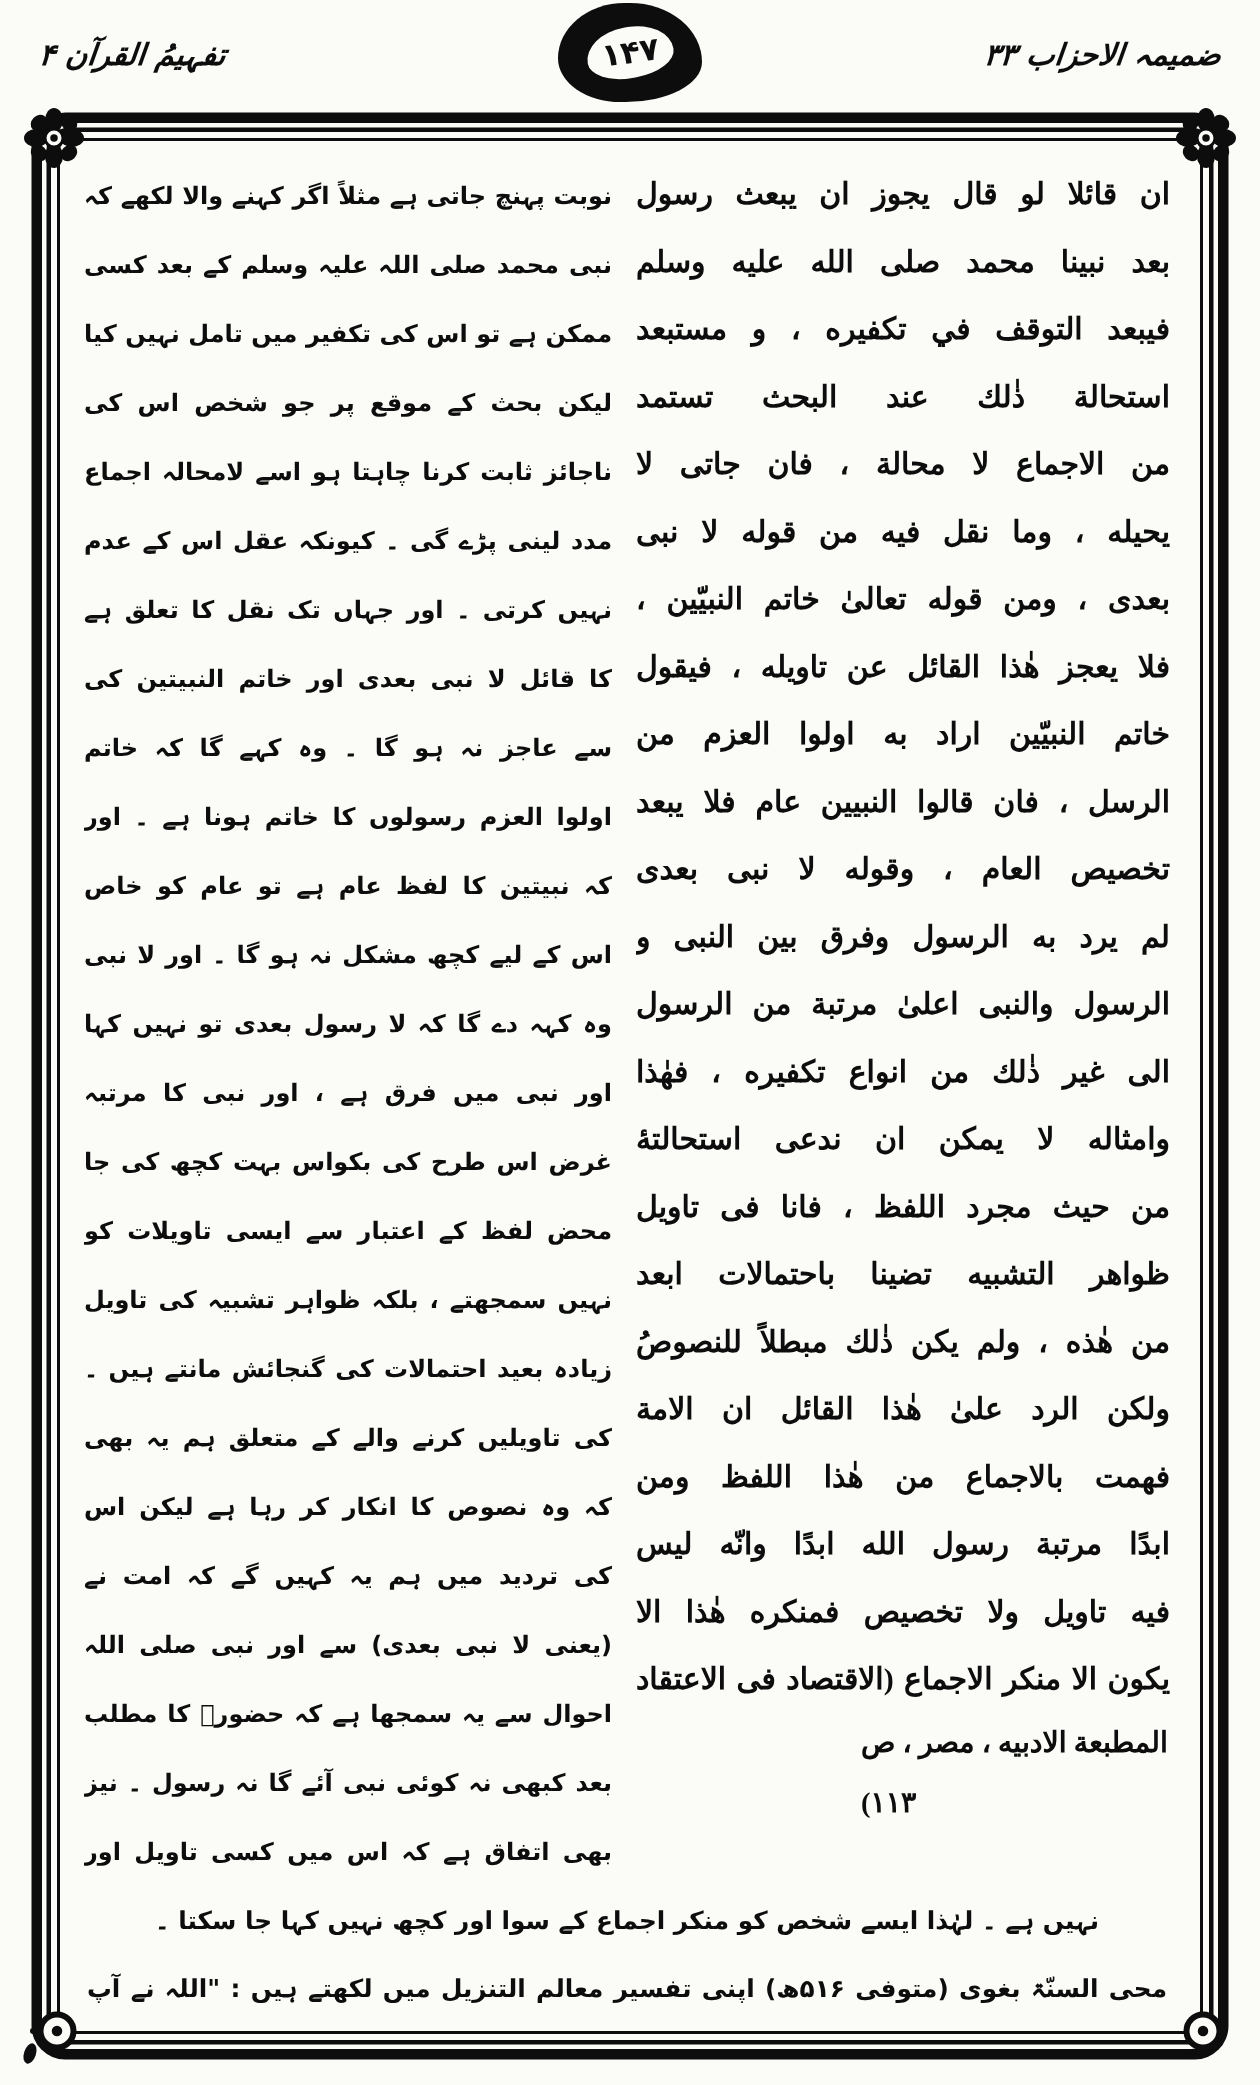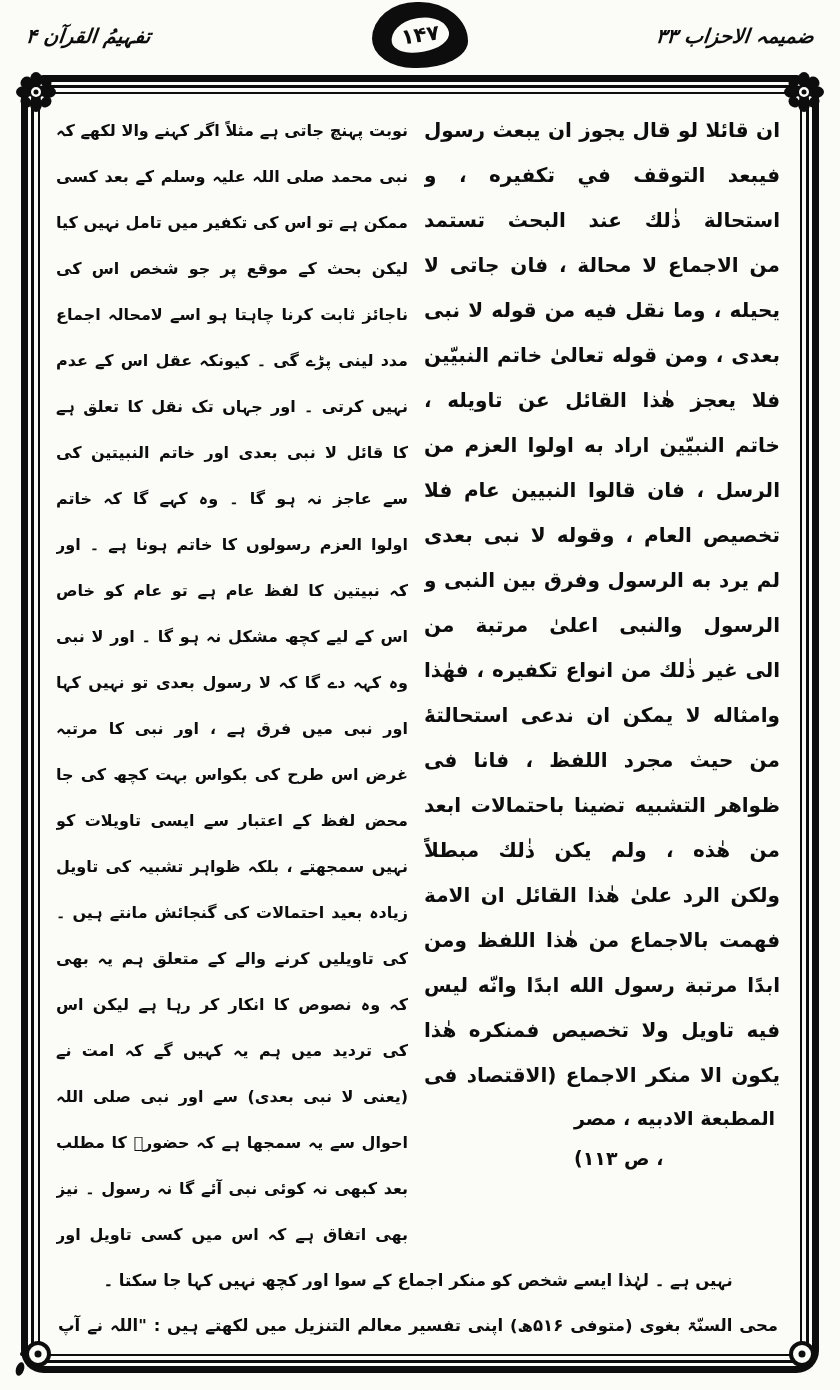--- a/index.html
+++ b/index.html
@@ -69,21 +69,21 @@
   .corner.bl{bottom:-20px;left:-22px;}
   .corner.br{bottom:-20px;right:-22px;}
   
   .content{
     display:flex;
     flex-direction:row; 
     gap:16px;
     padding:14px 20px 0 16px;
   }
   .col{min-width:0;}
-  .col-arabic{flex:0 0 356px;}
+  .col-arabic{flex:0 0 356px;font-family:Liberation Serif, serif;}
   .col-urdu{flex:1;}
   .t-line{
     overflow:hidden;
     font-weight:700;
     text-align:justify;
     text-align-last:justify;
     -moz-text-align-last:justify;
   }
   .col-arabic .t-line{
     font-size:20px;
@@ -200,20 +200,21 @@
     <svg viewBox="0 0 40 40" xmlns="http://www.w3.org/2000/svg">
       <circle cx="20" cy="20" r="11" fill="#fbfbf8" stroke="#0d0d0d" stroke-width="4"></circle>
       <circle cx="20" cy="20" r="3.5" fill="#0d0d0d"></circle>
     </svg>
   </span>
 
   <div class="content">
 
     <div class="col col-arabic" lang="ar">
       <div class="t-line">ان قائلا لو قال يجوز ان يبعث رسول</div>
+      <div class="t-line">بعد نبينا محمد صلى الله عليه وسلم</div>
       <div class="t-line">فيبعد التوقف في تكفيره ، و مستبعد</div>
       <div class="t-line">استحالة ذٰلك عند البحث تستمد</div>
       <div class="t-line">من الاجماع لا محالة ، فان جاتی لا</div>
       <div class="t-line">يحيله ، وما نقل فيه من قوله لا نبى</div>
       <div class="t-line">بعدى ، ومن قوله تعالىٰ خاتم النبيّين ،</div>
       <div class="t-line">فلا يعجز هٰذا القائل عن تاويله ، فيقول</div>
       <div class="t-line">خاتم النبيّين اراد به اولوا العزم من</div>
       <div class="t-line">الرسل ، فان قالوا النبيين عام فلا يبعد</div>
       <div class="t-line">تخصيص العام ، وقوله لا نبى بعدى</div>
       <div class="t-line">لم يرد به الرسول وفرق بين النبى و</div>

